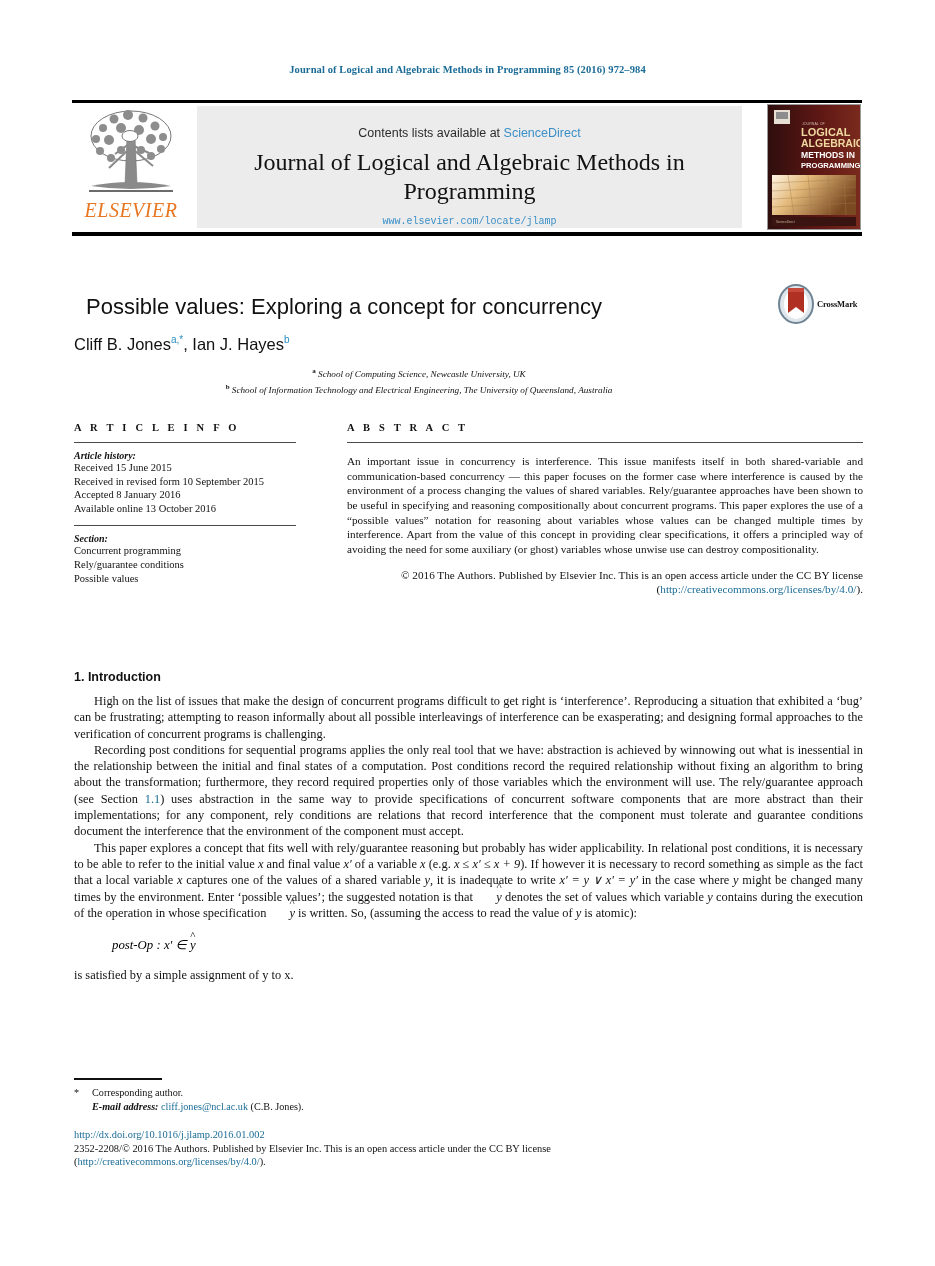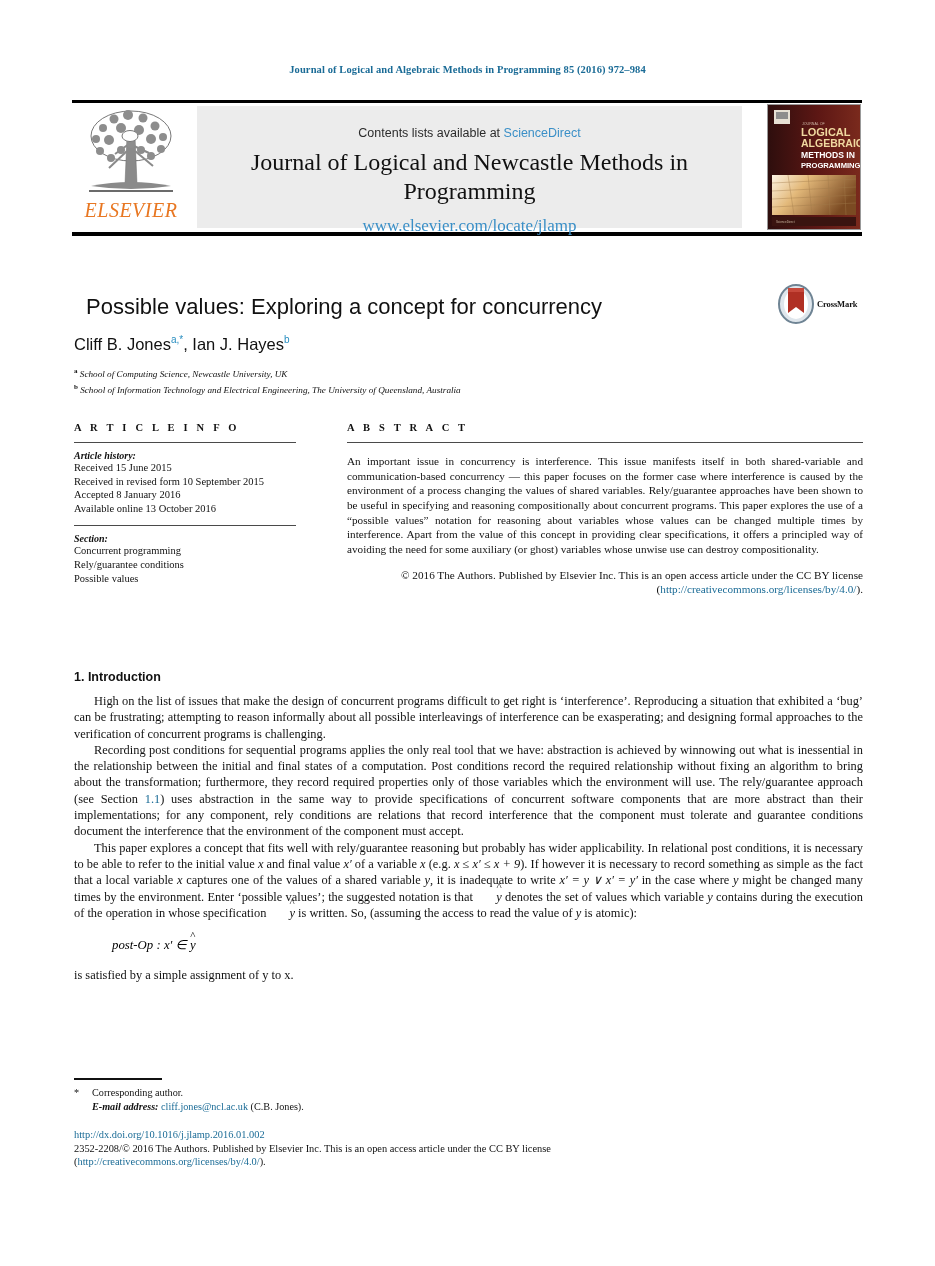--- a/index.html
+++ b/index.html
@@ -91,22 +91,22 @@
   }
   .journal-title {
     font-family: "Liberation Serif", serif;
     font-size: 24px;
     line-height: 29px;
     color: #111;
     margin-top: 8px;
     padding: 0 25px;
   }
   .journal-url {
-    font-family: Liberation Serif, serif;
-    font-size: 17px;
+    font-family: Liberation Mono, monospace;
+    font-size: 10px;
     color: #3a8fc7;
     margin-top: 10px;
   }
   .cover-thumb {
     position: absolute;
     left: 695px; top: 4px;
     width: 92px;
     height: 124px;
     border: 1px solid #999;
     background: #3b1210;
@@ -140,21 +140,21 @@
     vertical-align: super;
   }
   .affil {
     font-family: "Liberation Serif", serif;
     font-style: italic;
     font-size: 9.2px;
     line-height: 12px;
     color: #111;
     margin-top: 11px;
   }
-  .affil div { margin-bottom: 1px; }
+  .affil div { margin-bottom: 1px; text-align: center; }
   .affil sup {
     font-size: 7px;
     font-style: normal;
     font-weight: bold;
     vertical-align: super;
   }
 
   
   .crossmark {
     position: absolute;
@@ -351,21 +351,21 @@
         <path d="M10 80 Q50 72 90 80 Q50 86 10 80 Z" fill="#8a8a8a"></path>
         <rect x="8" y="84" width="84" height="2" fill="#6b6b6b"></rect>
       </svg>
       <div class="elsevier-word">ELSEVIER</div>
     </div>
 
     <div class="masthead-center">
       <div class="contents-line">
         <span>Contents lists available at </span><span class="sd">ScienceDirect</span>
       </div>
-      <div class="journal-title">Journal of Logical and Newcastle Methods in Programming</div>
+      <div class="journal-title">Journal of Logical and Algebraic Methods in Programming</div>
       <div class="journal-url">www.elsevier.com/locate/jlamp</div>
     </div>
 
     <div class="cover-thumb">
       <svg width="92" height="124" viewBox="0 0 92 124">
         <defs>
           <linearGradient id="covbg" x1="0" y1="0" x2="1" y2="0">
             <stop offset="0%" stop-color="#2e0e0d"></stop>
             <stop offset="55%" stop-color="#5d1714"></stop>
             <stop offset="100%" stop-color="#7a2a1d"></stop>

